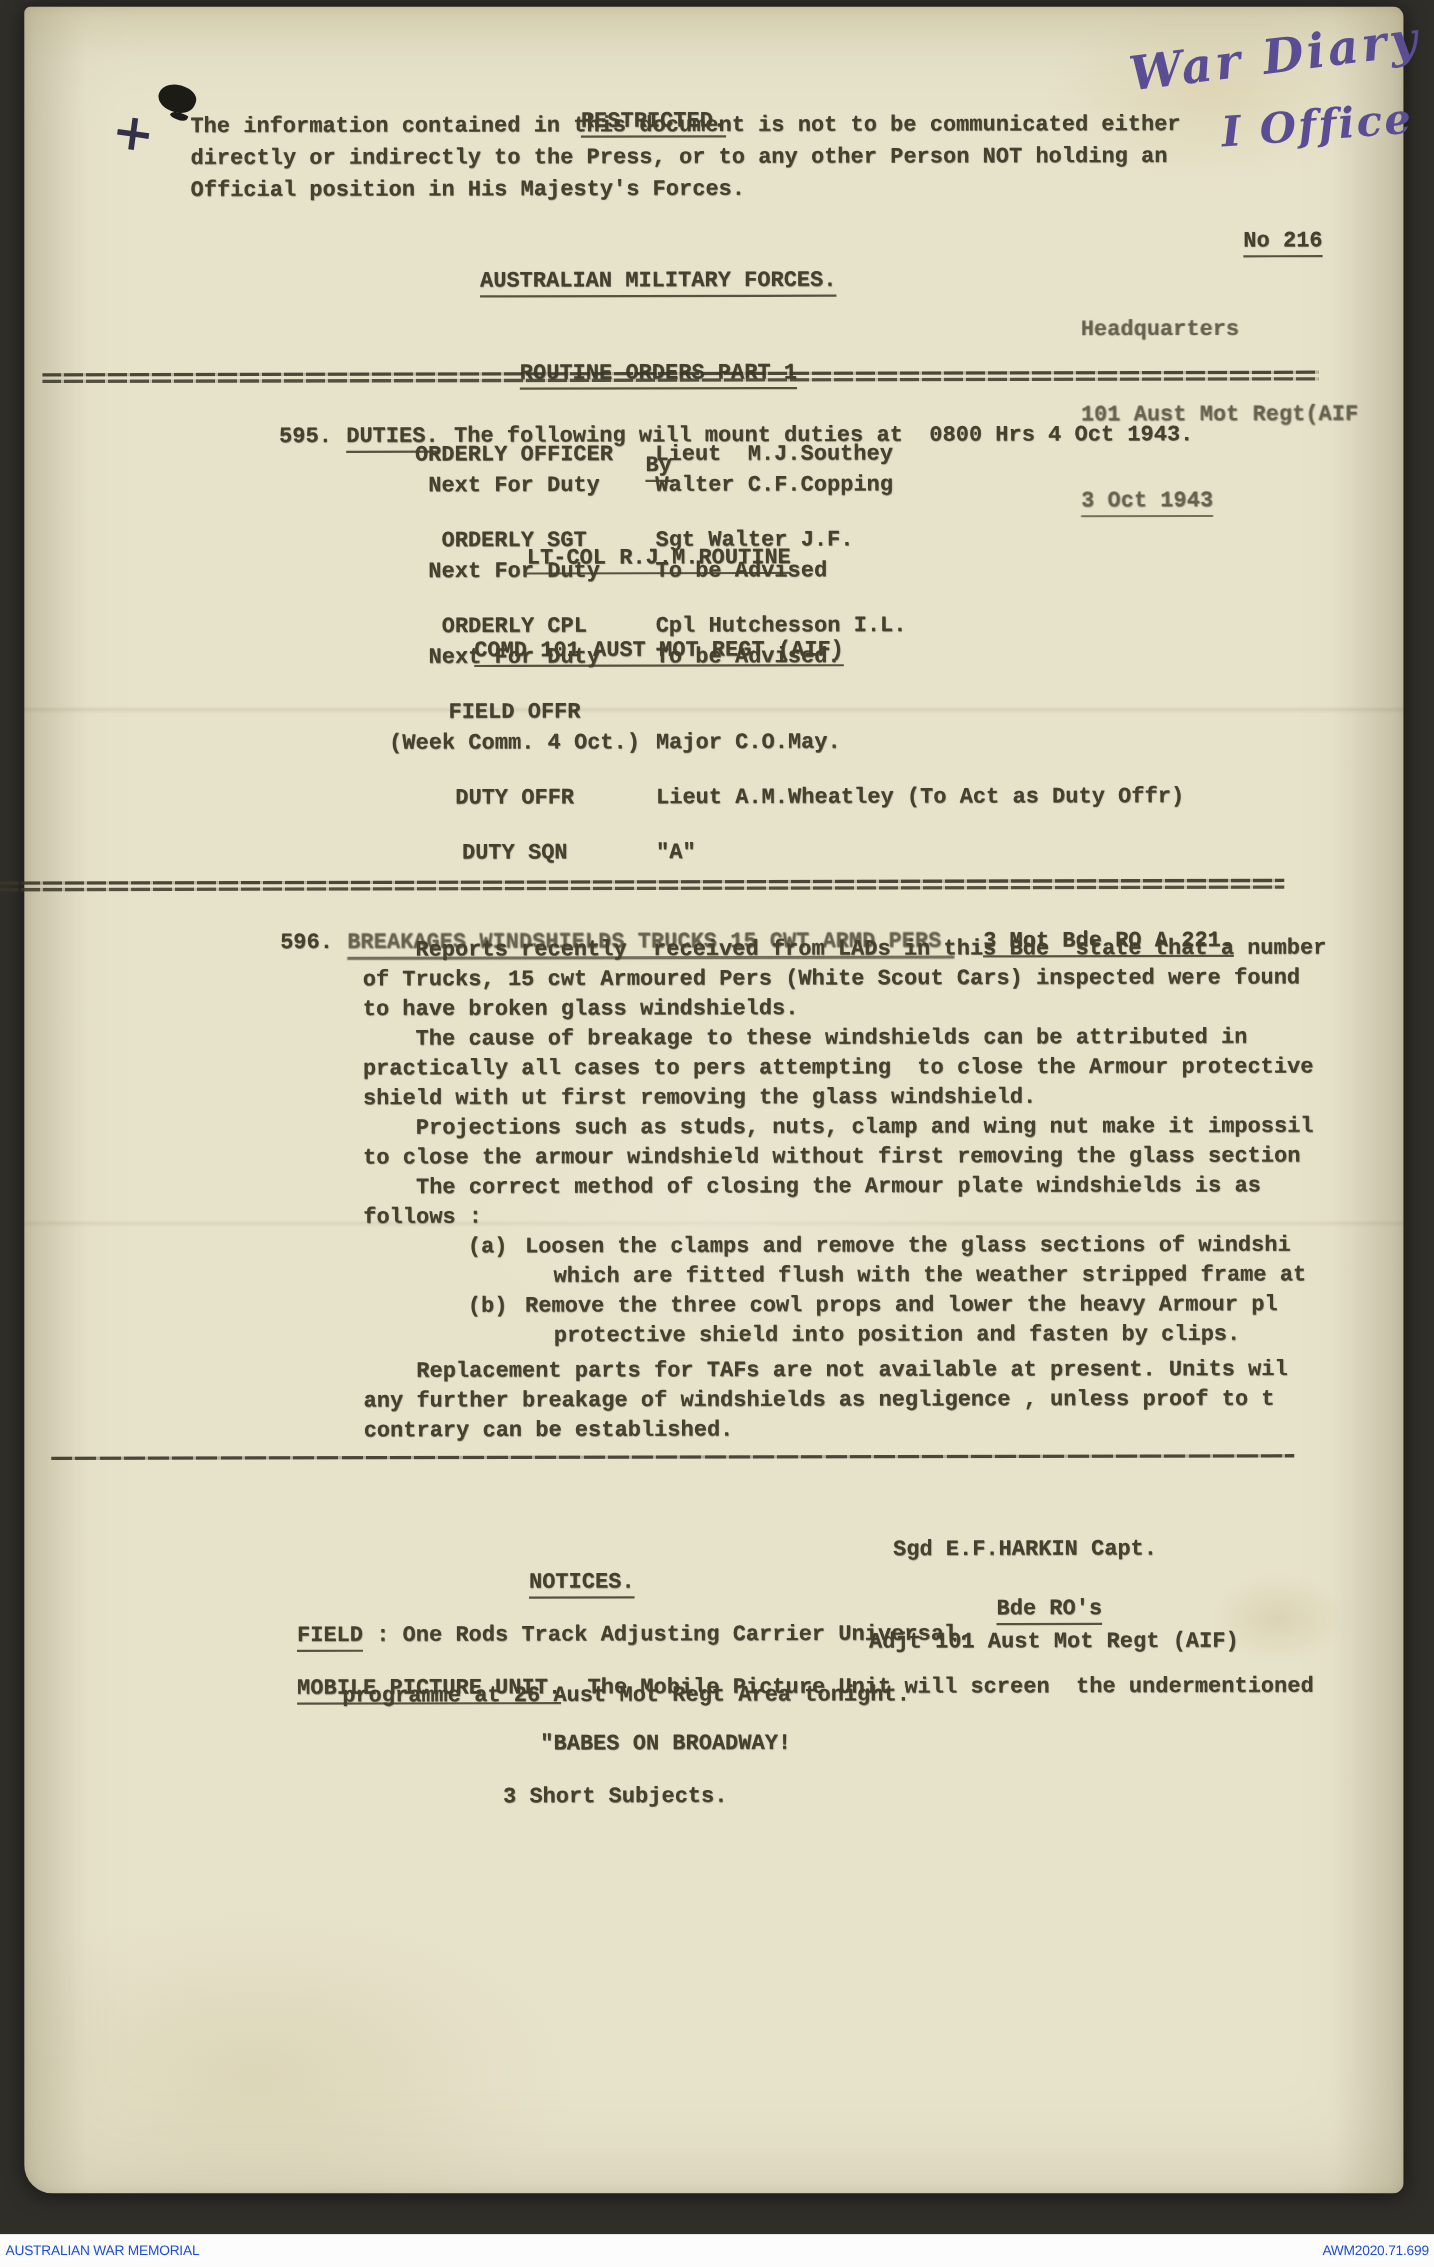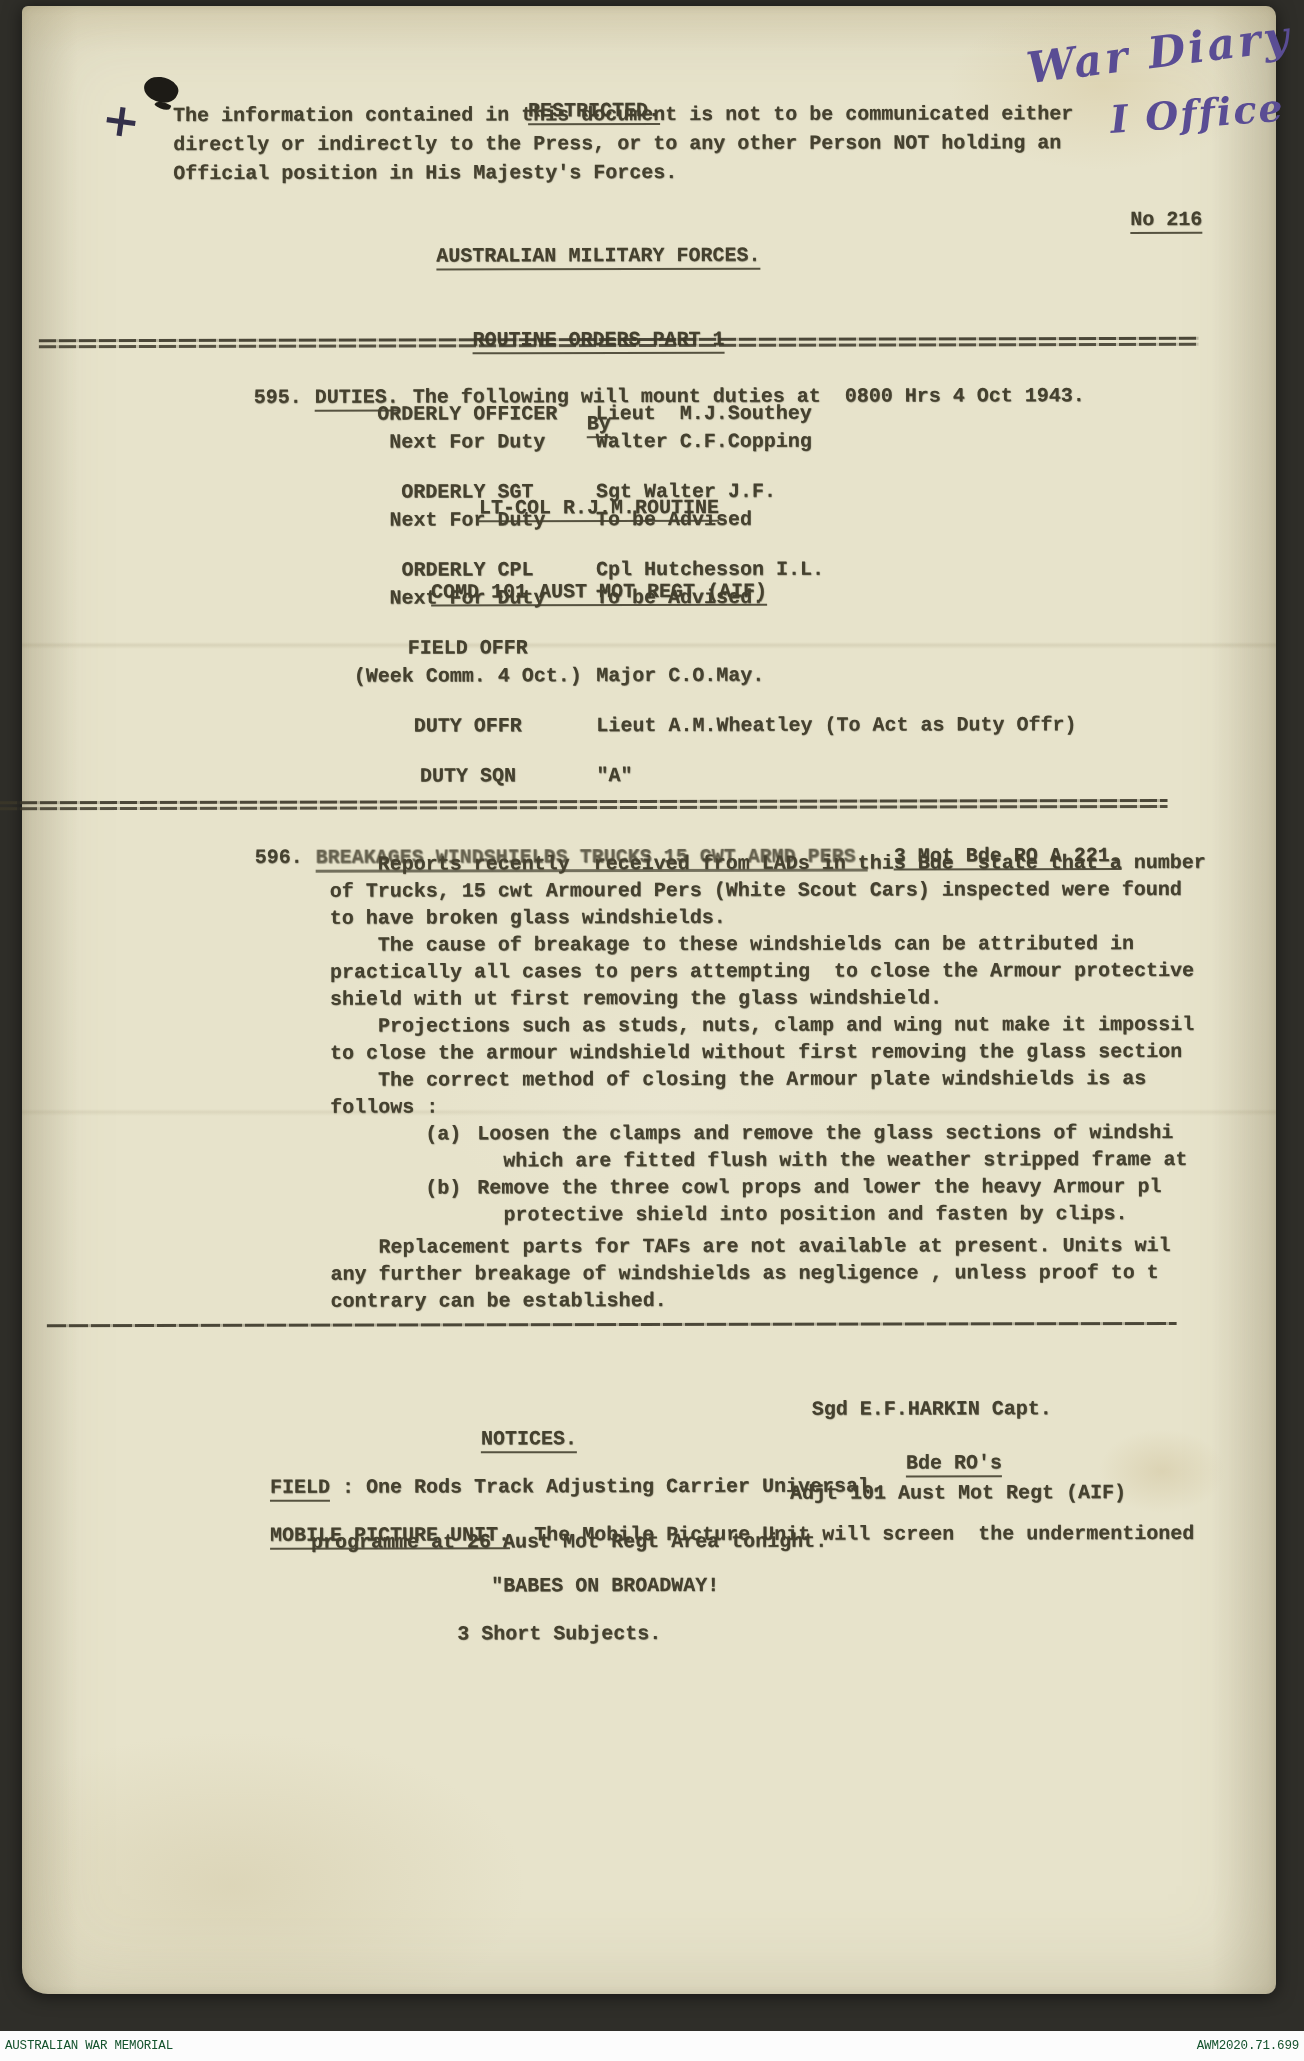--- a/index.html
+++ b/index.html
@@ -106,21 +106,21 @@
   #found-row{left:197px;top:1452px;width:1000px;}
   #found-ref{position:absolute;left:708px;top:0;}
   #mobile-row{left:197px;top:1500px;}
   #prog-line{left:310px;top:1530px;}
   #film-title{left:490px;top:1574px;}
   #film-extra{left:456px;top:1622px;}
   
   #footer-bar{
     position:absolute;left:0;right:0;bottom:0;height:30px;background:#fcfcfc;
     display:flex;justify-content:space-between;align-items:center;padding:0 5px;
-    font-family:Liberation Mono, monospace;font-size:12.5px;color:#14532d;
+    font-family:Liberation Sans, sans-serif;font-size:12.5px;color:#1d4ed8;
     letter-spacing:-0.2px;
   }
 </style>
 </head>
 <body>
 
 <div class="canvas">
   <div class="paper"></div>
 
   <div class="content">
@@ -139,20 +139,25 @@
       <div><span class="u">AUSTRALIAN MILITARY FORCES.</span></div>
       <div><span class="u">ROUTINE ORDERS PART 1</span></div>
       <div><span class="u">By</span></div>
       <div><span class="u">LT-COL R.J.M.ROUTINE</span></div>
       <div><span class="u">COMD 101 AUST MOT REGT (AIF)</span></div>
     </div>
 
     <div id="order-no" class="abs">
       <span class="u">No 216</span>
     </div>
+    <div id="hq-block" class="abs faint">
+      <div>Headquarters</div>
+      <div>101 Aust Mot Regt(AIF</div>
+      <div><span class="u">3 Oct 1943</span></div>
+    </div>
 
     <div id="rule1" class="rule rule-double"></div>
 
     <div id="s595-head" class="abs">
       <span class="num">595.</span><span class="ttl u">DUTIES.</span><span>The following will mount duties at  0800 Hrs 4 Oct 1943.</span>
     </div>
 
     <div id="duty-table">
 
     <div class="duty-row">

